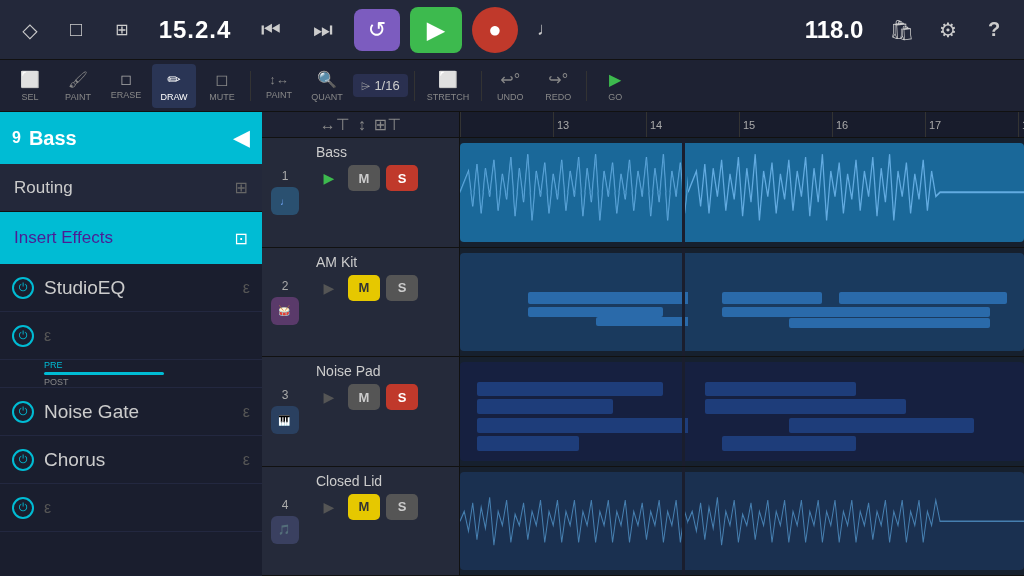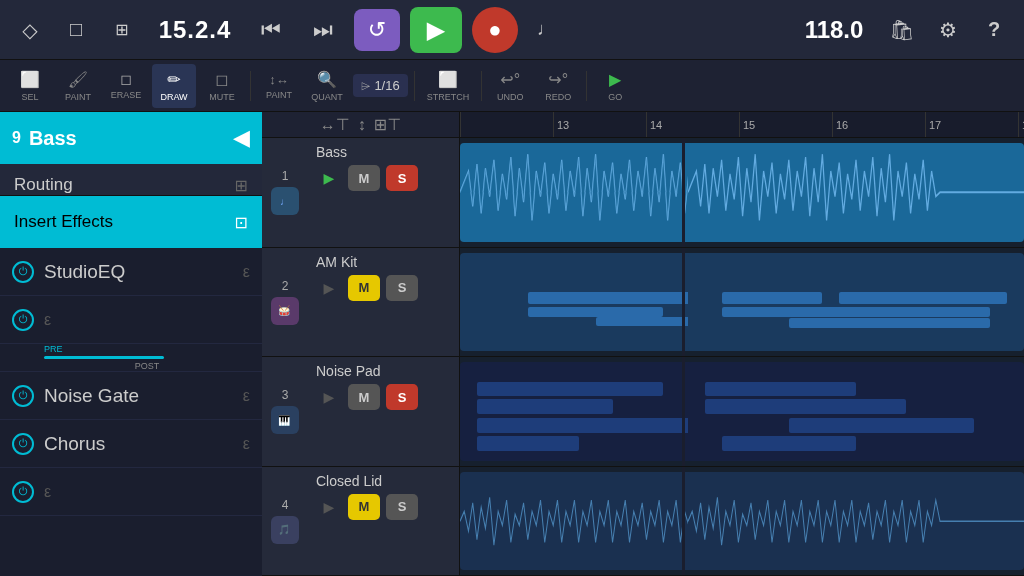--- a/index.html
+++ b/index.html
@@ -102,41 +102,41 @@
     #track-header .track-name {
       font-size: 20px; font-weight: bold; color: #fff; flex: 1;
     }
     #track-header .back-arrow {
       font-size: 22px; color: #fff;
     }
 
     
     #routing-row {
       background: #23283a;
-      height: 32px;
-      display: flex; align-items: flex-end;
+      height: 48px;
+      display: flex; align-items: center;
       padding: 0 14px;
       border-bottom: 1px solid #111;
       cursor: pointer;
     }
     #routing-row .label {
       font-size: 17px; color: #ccc; flex: 1;
     }
     #routing-row .icon { font-size: 18px; color: #888; }
 
     
     #insert-effects-row {
       background: #00bcd4;
       height: 52px;
       display: flex; align-items: center;
       padding: 0 14px;
       cursor: pointer;
     }
     #insert-effects-row .label {
-      font-size: 17px; color: #000000; flex: 1; font-weight: 500;
+      font-size: 17px; color: #4c1d95; flex: 1; font-weight: 500;
     }
     #insert-effects-row .icon { font-size: 18px; color: #fff; }
 
     
     #effects-list {
       flex: 1;
       overflow-y: auto;
       background: #1a1e2e;
     }
     .effect-row {
@@ -162,21 +162,21 @@
     }
     .pre-post-bar {
       height: 28px;
       background: #1a1e2e;
       display: flex; flex-direction: column;
       justify-content: center;
       padding: 0 12px 0 44px;
       border-bottom: 1px solid #232840;
     }
     .pre-label { font-size: 9px; color: #00bcd4; }
-    .post-label { font-size: 9px; color: #888; margin-top: 2px; text-align: center; }
+    .post-label { font-size: 9px; color: #888; margin-top: 2px; }
     .pre-bar { width: 120px; height: 3px; background: #00bcd4; margin-top: 2px; border-radius: 2px; }
     .ruler-mark {
       position: absolute;
       font-size: 11px;
       color: #aaa;
       top: 50%;
       transform: translateY(-50%);
     }
     .ruler-line {
       position: absolute;

